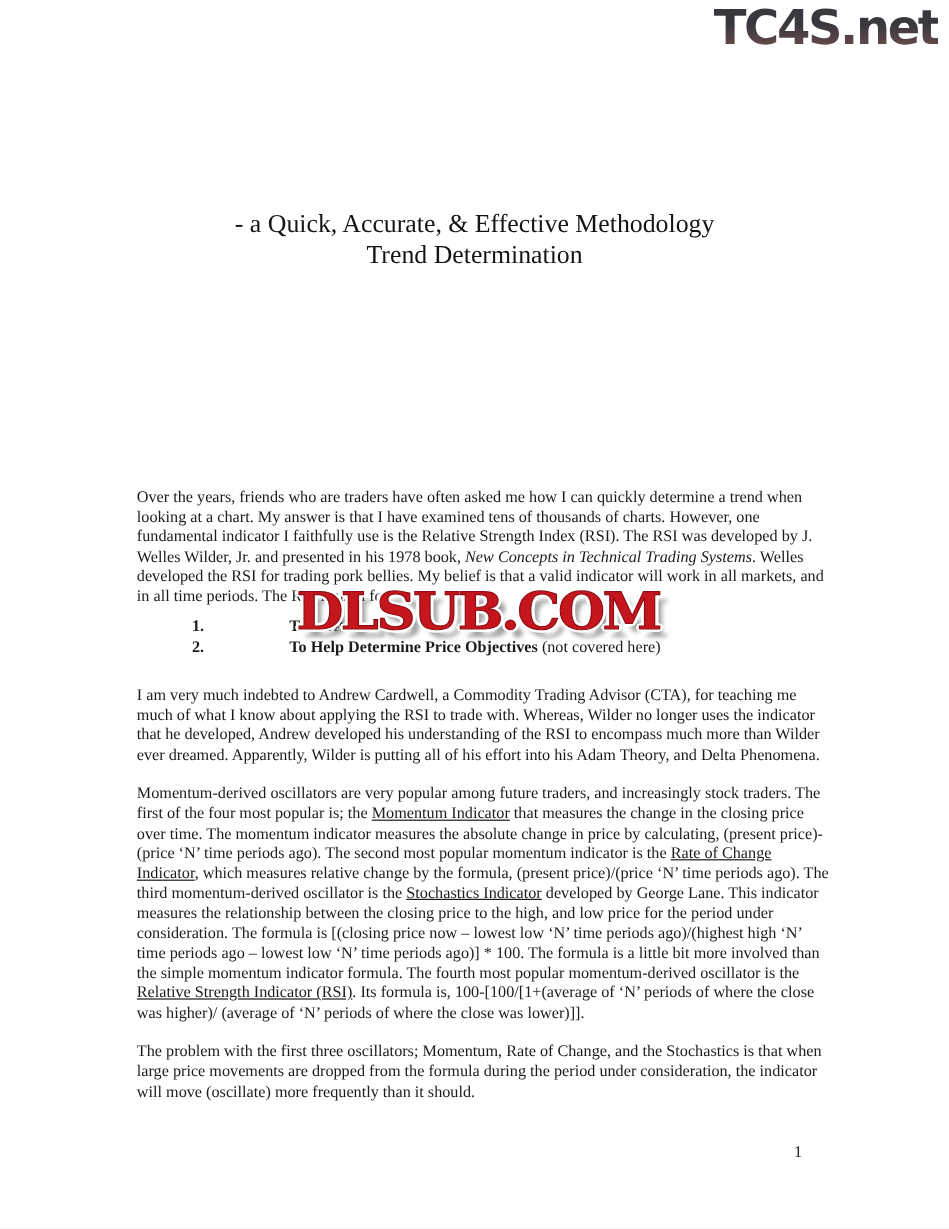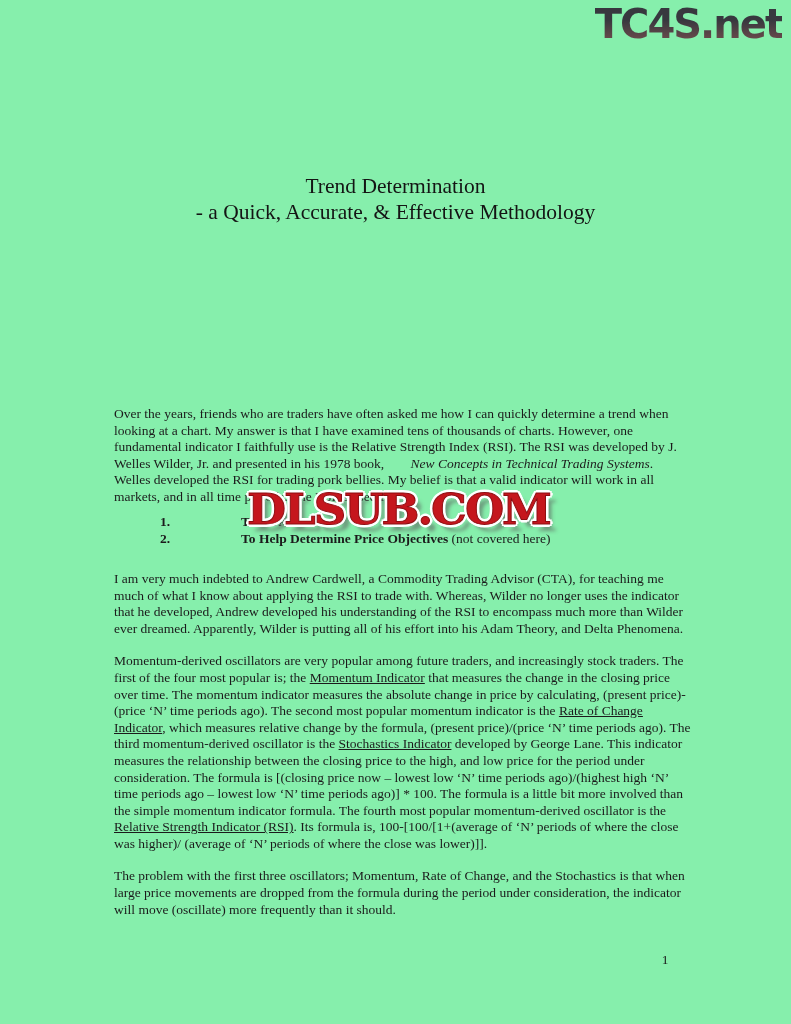--- a/index.html
+++ b/index.html
@@ -3,21 +3,21 @@
 <meta charset="utf-8">
 <style>
   * { margin: 0; padding: 0; box-sizing: border-box; }
   html, body { background: #e8e8e8; }
 
   .page {
     position: relative;
     width: 791px;
     height: 1024px;
     margin: 0 auto;
-    background: #86efac;
+    background: #ffffff;
     font-family: "Liberation Serif", serif;
     color: var(--text_color, #1b1b1b);
     overflow: hidden;
   }
 
   
   .tc4s-logo {
     position: absolute;
     top: 1px;
     right: 9px;
@@ -71,21 +71,21 @@
   .para { margin: 0 0 16px 0; }
   .para-intro { margin-bottom: 7px; }
 
   .uses-list { margin: 0 0 24px 0; }
   .list-row { display: flex; line-height: 17.2px; }
   .list-num { font-weight: bold; margin-left: 46px; width: 51px; flex: 0 0 51px; }
   .list-content { flex: 1; margin-left: 30px; }
 
   .seg-normal {}
   .seg-bold { font-weight: bold; }
-  .seg-italic { font-style: italic; margin-left: 23px; }
+  .seg-italic { font-style: italic; }
   .seg-underline { text-decoration: underline; }
 
   
   .watermark {
     position: absolute;
     left: 247px;
     top: 483px;
     font-family: "DejaVu Serif", serif;
     font-weight: bold;
     font-size: 45px;
@@ -125,22 +125,22 @@
   }
 </style>
 </head>
 <body>
 
 <div class="page">
 
   <div class="tc4s-logo">TC4S.net</div>
 
   <div class="title-block">
+    <div>- a Quick, Accurate, &amp; Effective Methodology</div>
     <div>Trend Determination</div>
-    <div>- a Quick, Accurate, &amp; Effective Methodology</div>
   </div>
 
 
   <div class="doc-body">
 
     <p class="para para-intro"><span class="seg-normal">Over the years, friends who are traders have often asked me how I can quickly determine a trend when looking at a chart. My answer is that I have examined tens of thousands of charts. However, one fundamental indicator I faithfully use is the Relative Strength Index (RSI). The RSI was developed by J. Welles Wilder, Jr. and presented in his 1978 book, </span><span class="seg-italic">New Concepts in Technical Trading Systems</span><span class="seg-normal">. Welles developed the RSI for trading pork bellies. My belief is that a valid indicator will work in all markets, and in all time periods.  The RSI is used for:</span></p>
 
     <div class="uses-list">
       <div class="list-row">
         <span class="list-num">1.</span>

